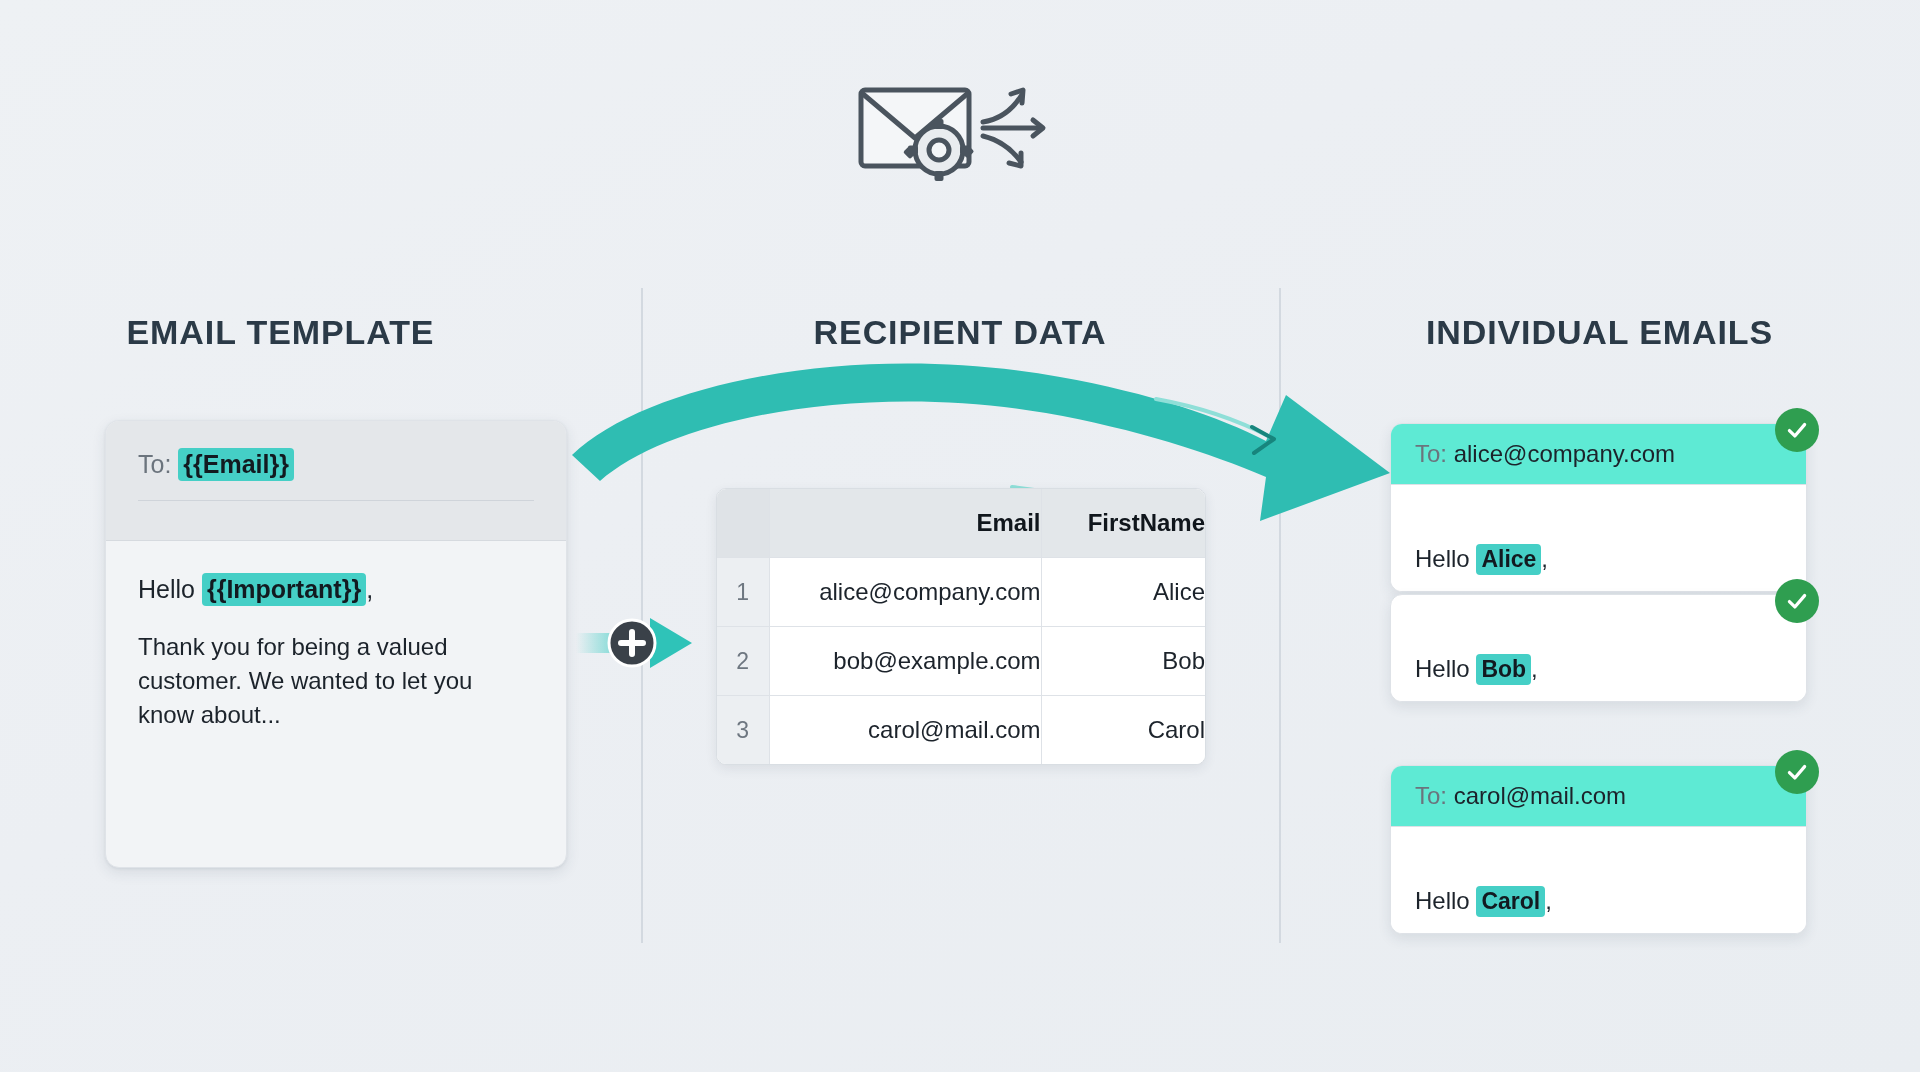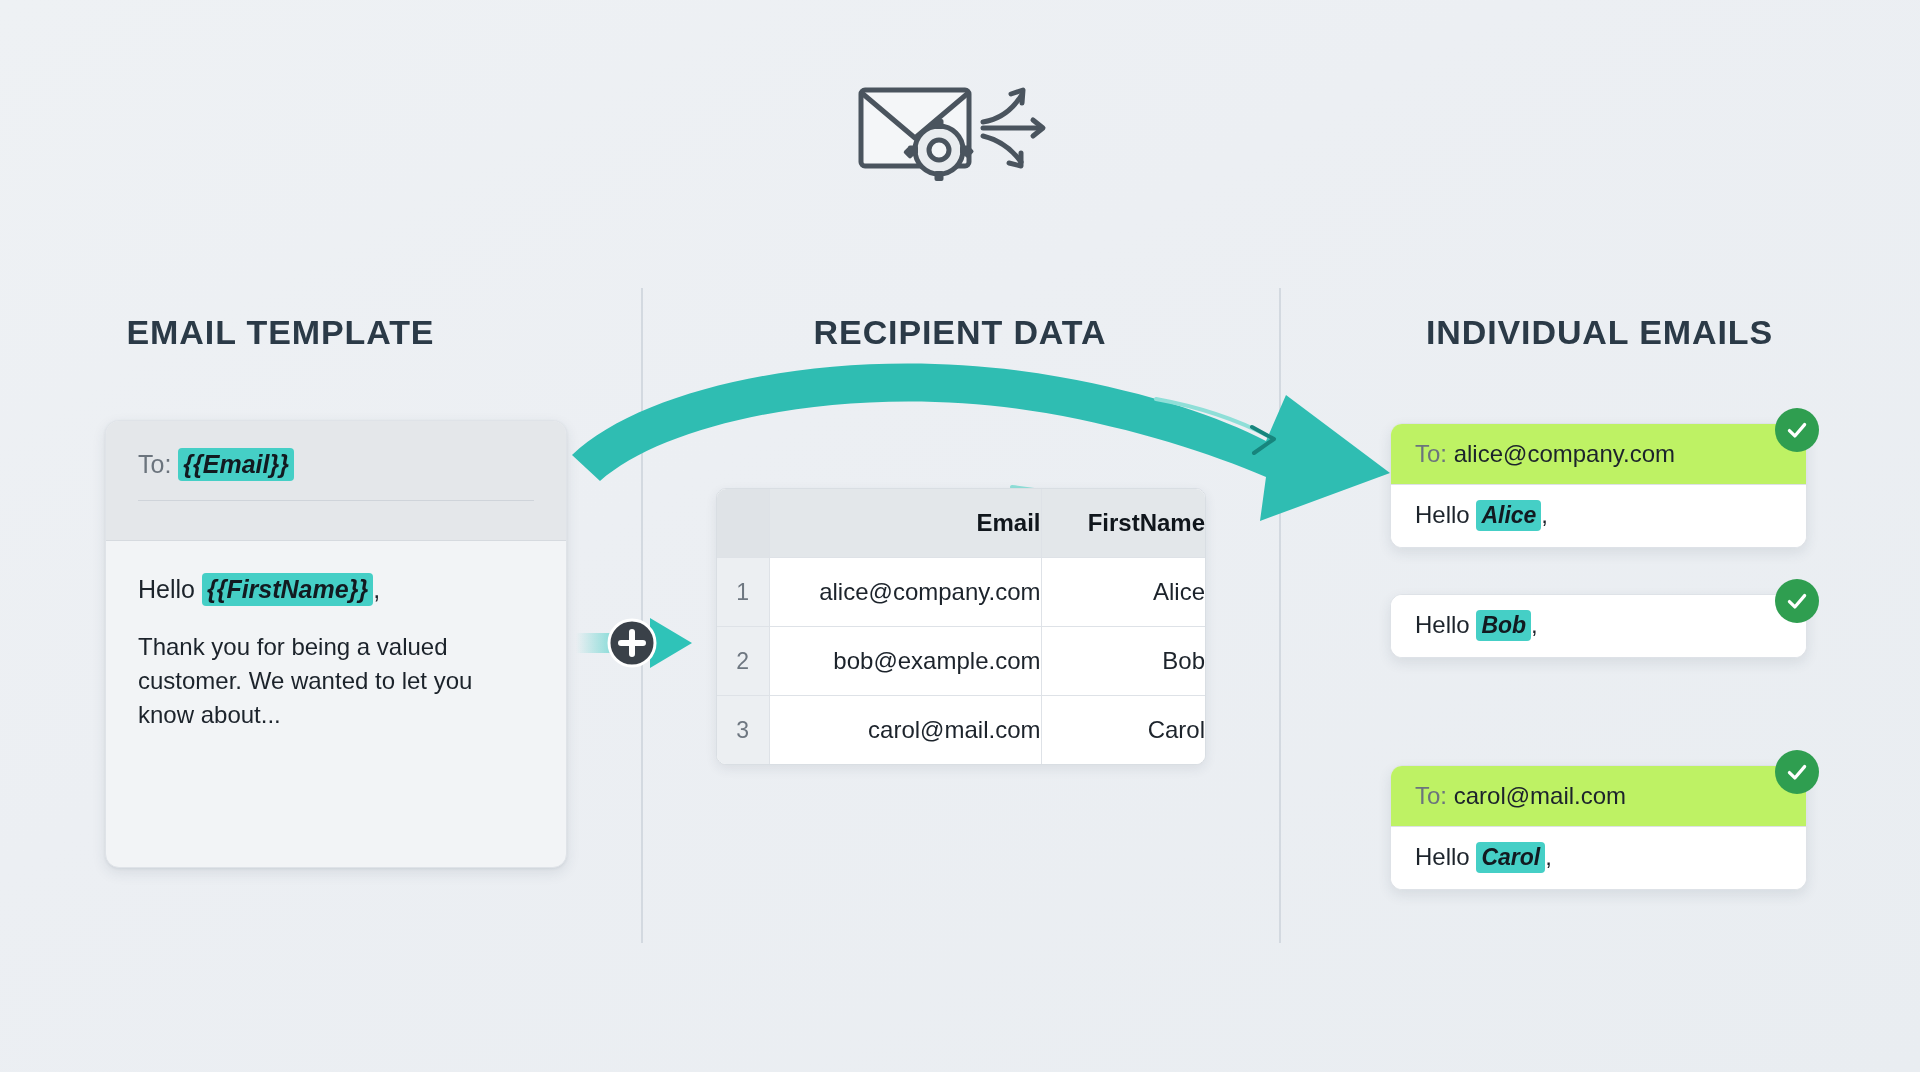--- a/index.html
+++ b/index.html
@@ -102,21 +102,20 @@
     line-height: 34px;
     color: #1c232b;
     max-width: 380px;
   }
   .tag {
     background: #45cfc6;
     color: #121a20;
     font-weight: bold;
     border-radius: 4px;
     padding: 2px 5px 3px 5px;
-    font-style: italic;
   }
 
   
   .connector {
     position: absolute;
     left: 576px;
     top: 612px;
     width: 130px;
     height: 62px;
   }
@@ -193,34 +192,35 @@
     border-radius: 12px;
     background: #ffffff;
     border: 1px solid #dee2e7;
     box-shadow: 0 5px 13px rgba(40,55,75,0.10);
     overflow: hidden;
   }
   .out-card.c1 { top: 423px; }
   .out-card.c2 { top: 594px; }
   .out-card.c3 { top: 765px; }
   .out-head {
-    background: #bef264;
+    background: #5eead4;
     border-bottom: 1px solid #dde1e6;
     padding: 16px 24px 16px 24px;
     font-size: 24px;
     color: #1c232b;
     white-space: nowrap;
   }
   .out-head .lbl { color: #6b747d; }
   .out-body {
     background: #ffffff;
     padding: 16px 24px 18px 24px;
     font-size: 24px;
     color: #1c232b;
     white-space: nowrap;
+    margin-top: 44px;
   }
   .out-body .tag { font-size: 23px; }
 
   .check-badge {
     position: absolute;
     width: 44px;
     height: 44px;
     border-radius: 50%;
     background: #2f9e50;
     display: flex;
@@ -270,21 +270,21 @@
     <div class="template-head">
       <div class="field-row">
         <span class="field-label">To:</span>
         <span class="tag">{{Email}}</span>
       </div>
       <div class="hr-thin"></div>
     </div>
     <div class="template-body">
       <div class="greet">
         <span>Hello</span>
-        <span class="tag">{{FirstName}}</span><span>,</span>
+        <span class="tag">{{Important}}</span><span>,</span>
       </div>
       <div class="para">Thank you for being a valued customer. We wanted to let you know about...</div>
     </div>
   </div>
 
   <svg class="connector" viewBox="0 0 130 62">
     <defs>
       <linearGradient id="bargrad" x1="0" y1="0" x2="1" y2="0">
         <stop offset="0%" stop-color="#45cfc6" stop-opacity="0"></stop>
         <stop offset="100%" stop-color="#45cfc6" stop-opacity="1"></stop>

